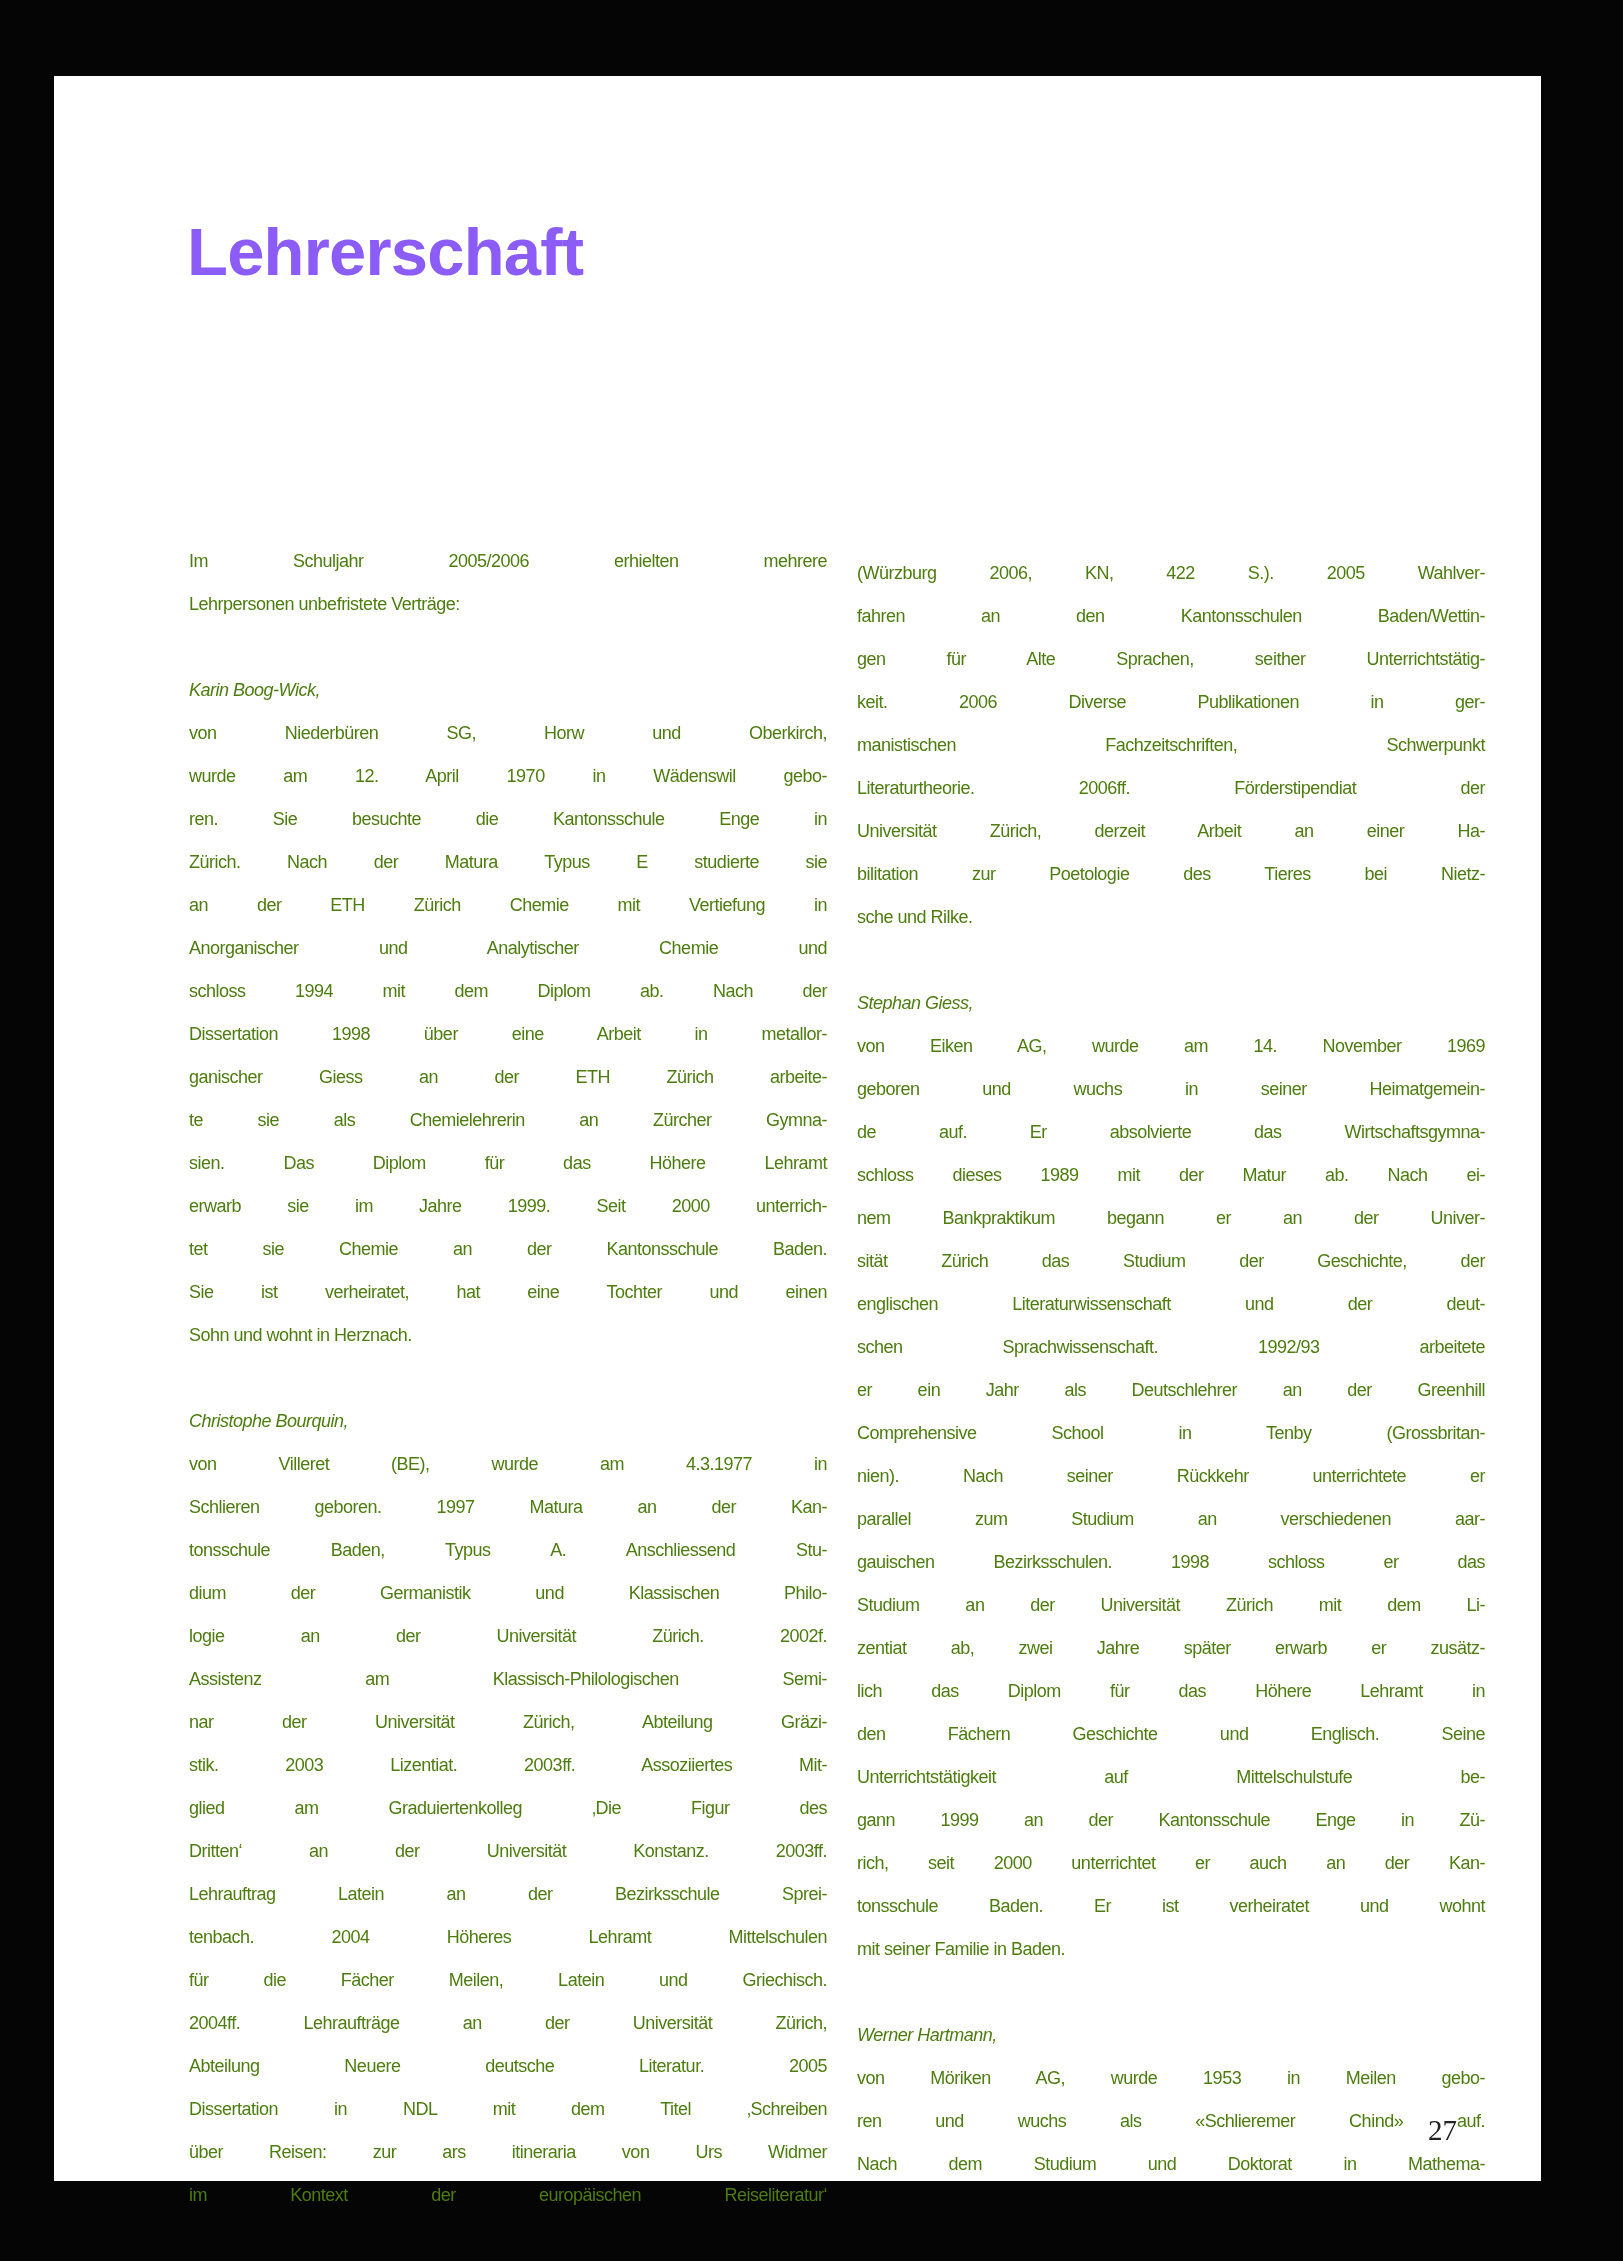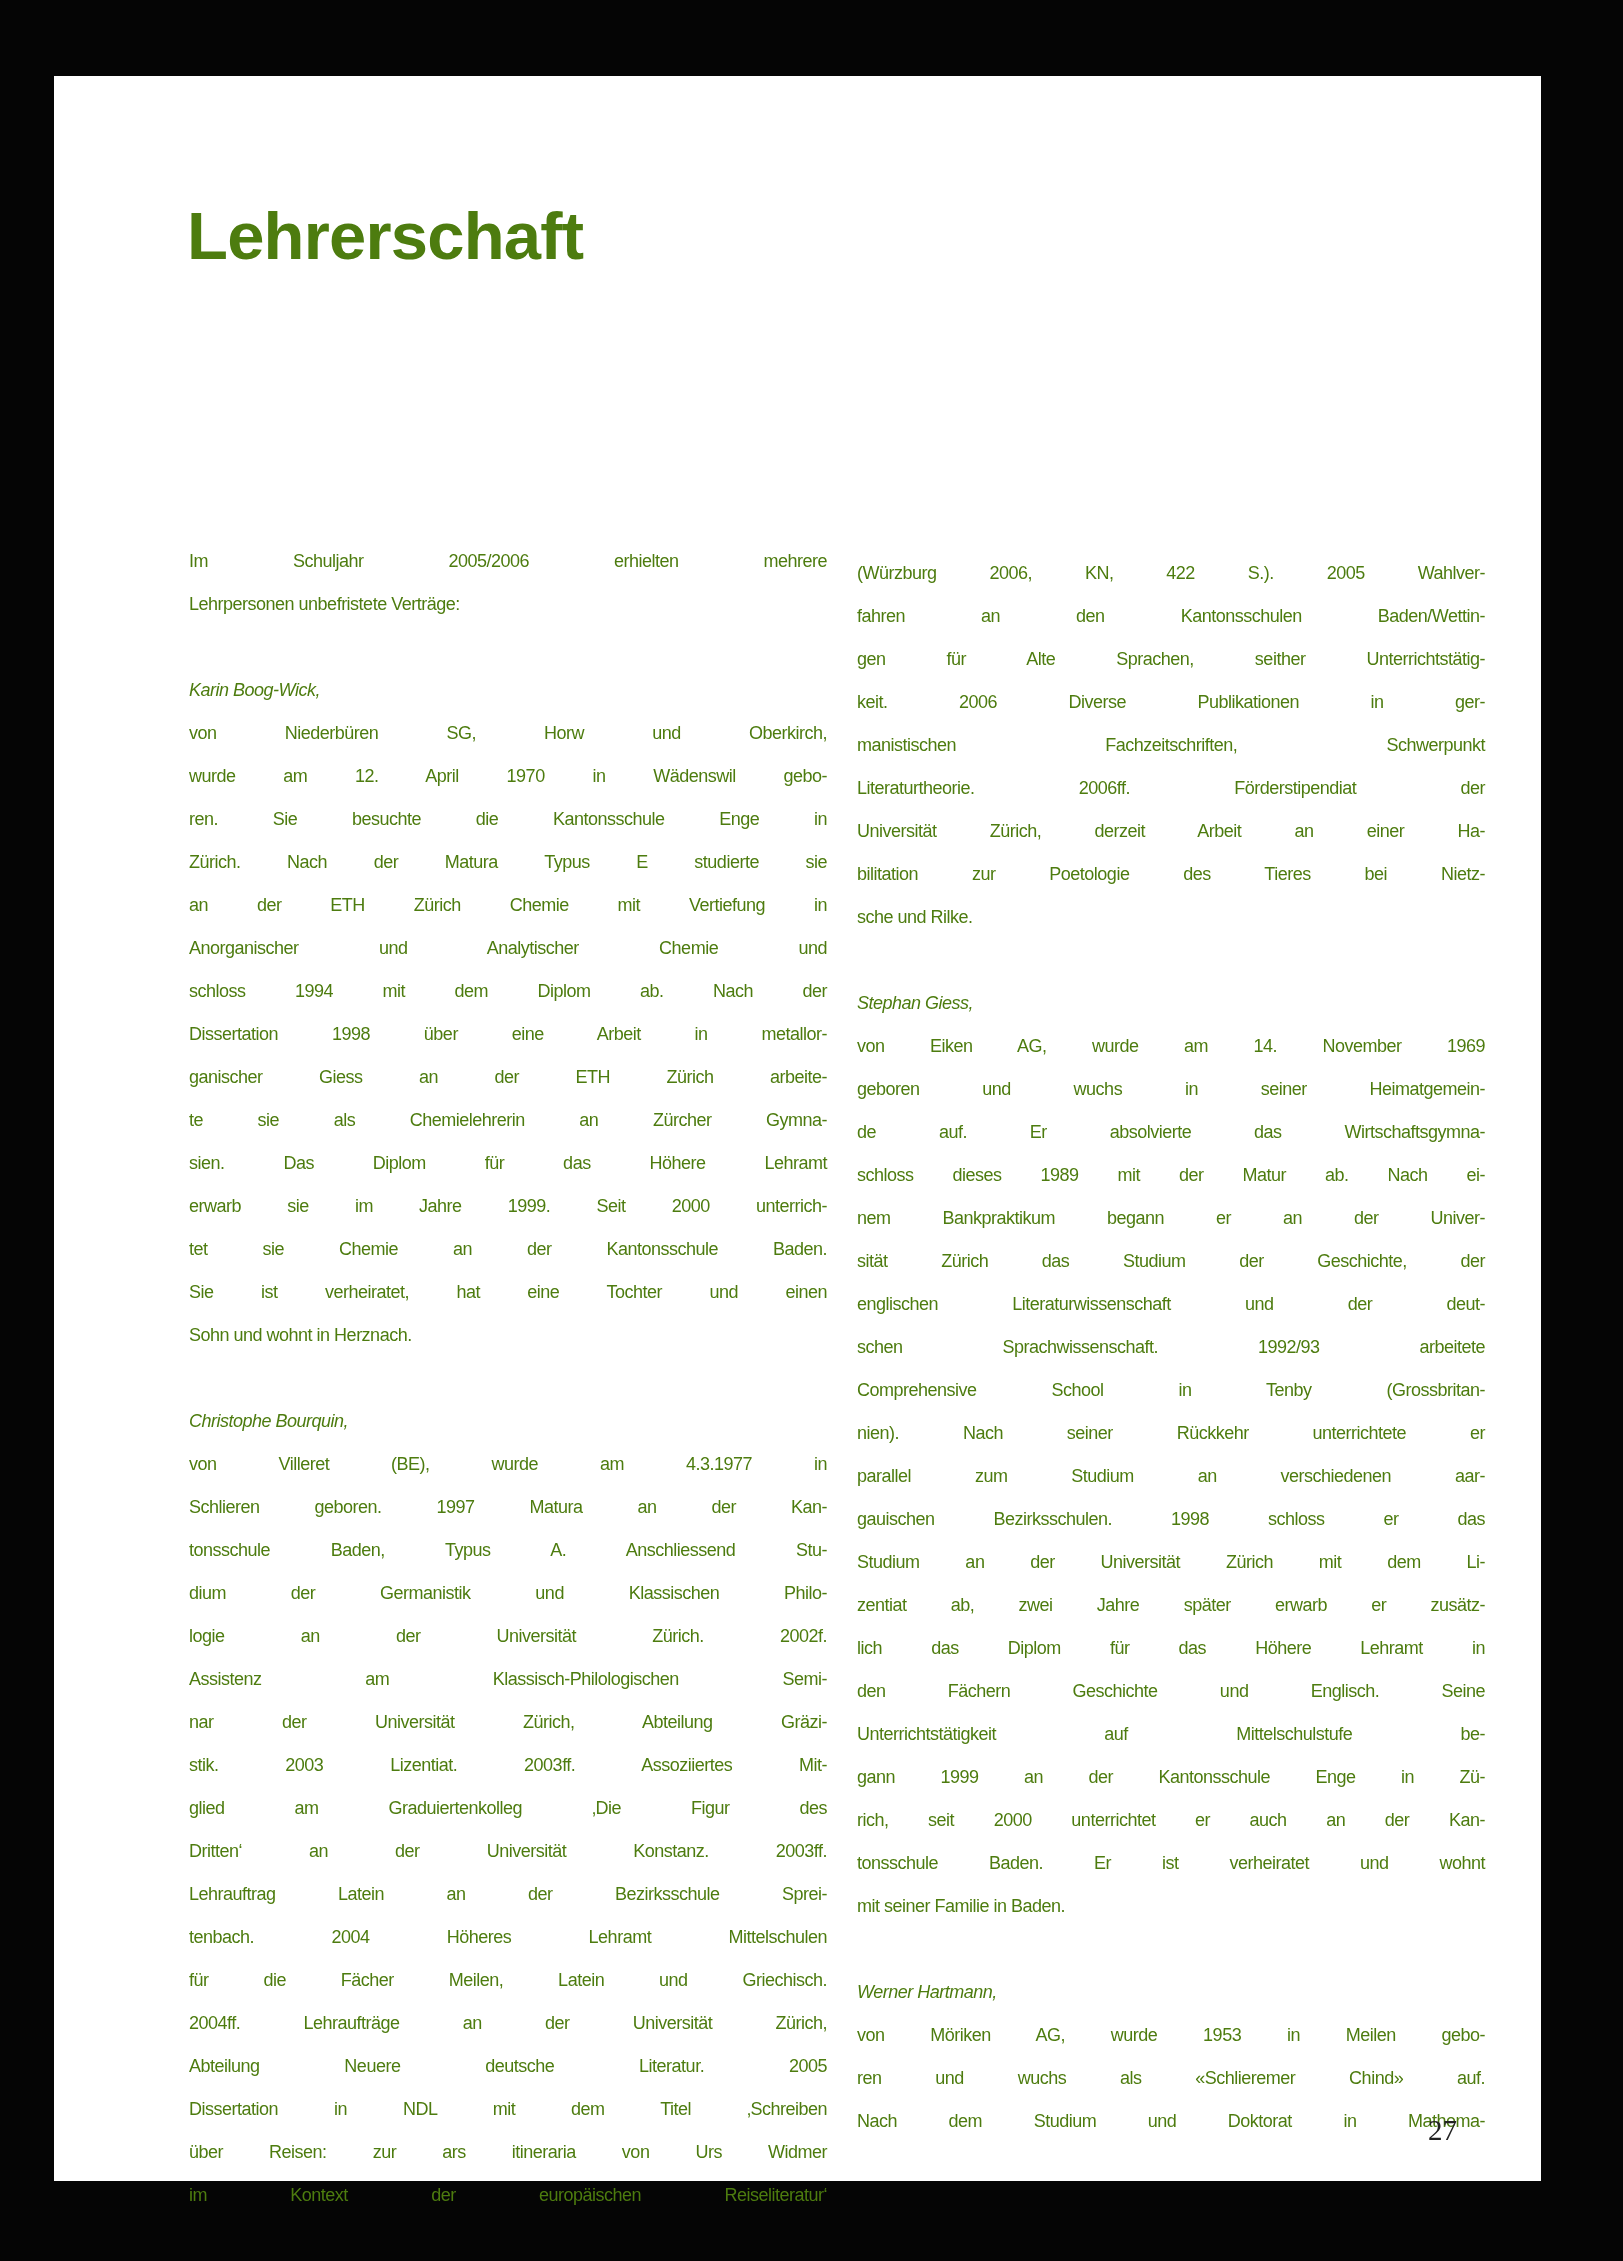--- a/index.html
+++ b/index.html
@@ -1,18 +1,18 @@
 <!DOCTYPE html>
 <html style="font-size:13px"><head>
 <meta charset="utf-8">
 <style>
   html,body{margin:0;padding:0;}
   body{width:1624px;height:2261px;background:#050505;position:relative;overflow:hidden;}
   .page{position:absolute;left:54px;top:76px;width:1487px;height:2105px;background:#ffffff;}
-  .title{position:absolute;left:133px;top:126px;margin:0;font-family:"Liberation Sans",sans-serif;font-weight:bold;font-size:67px;letter-spacing:-0.8px;color:#4d7c0f;line-height:1;text-align:center;}
+  .title{position:absolute;left:133px;top:142px;margin:0;font-family:"Liberation Sans",sans-serif;font-weight:bold;font-size:67px;letter-spacing:-0.8px;color:#8b5cf6;line-height:1;text-align:center;}
   .col{position:absolute;top:464px;width:638px;font-family:"Liberation Sans",sans-serif;font-size:18px;color:#4d7c0f;}
   .col.left{left:135px;}
   .col.right{left:803px;width:628px;margin-top:12px;}
   .ln{display:block;height:43px;line-height:43px;white-space:nowrap;text-align:justify;text-align-last:justify;letter-spacing:-0.5px;}
   .ln.last{text-align-last:left;}
   .ln.name{font-style:italic;text-align-last:left;}
   .gap{display:block;height:43px;}
   .pagenum{position:absolute;right:84px;top:2038px;font-family:"Liberation Serif",serif;font-size:29px;color:#222;text-align:right;}
 </style>
 </head>
@@ -74,20 +74,21 @@
       <span class="gap"></span>
       <span class="ln name">Stephan Giess,</span>
       <span class="ln">von Eiken AG, wurde am 14. November 1969</span>
       <span class="ln">geboren und wuchs in seiner Heimatgemein-</span>
       <span class="ln">de auf. Er absolvierte das Wirtschaftsgymna-</span>
       <span class="ln">schloss dieses 1989 mit der Matur ab. Nach ei-</span>
       <span class="ln">nem Bankpraktikum begann er an der Univer-</span>
       <span class="ln">sität Zürich das Studium der Geschichte, der</span>
       <span class="ln">englischen Literaturwissenschaft und der deut-</span>
       <span class="ln">schen Sprachwissenschaft. 1992/93 arbeitete</span>
+      <span class="ln">er ein Jahr als Deutschlehrer an der Greenhill</span>
       <span class="ln">Comprehensive School in Tenby (Grossbritan-</span>
       <span class="ln">nien). Nach seiner Rückkehr unterrichtete er</span>
       <span class="ln">parallel zum Studium an verschiedenen aar-</span>
       <span class="ln">gauischen Bezirksschulen. 1998 schloss er das</span>
       <span class="ln">Studium an der Universität Zürich mit dem Li-</span>
       <span class="ln">zentiat ab, zwei Jahre später erwarb er zusätz-</span>
       <span class="ln">lich das Diplom für das Höhere Lehramt in</span>
       <span class="ln">den Fächern Geschichte und Englisch. Seine</span>
       <span class="ln">Unterrichtstätigkeit auf Mittelschulstufe be-</span>
       <span class="ln">gann 1999 an der Kantonsschule Enge in Zü-</span>

